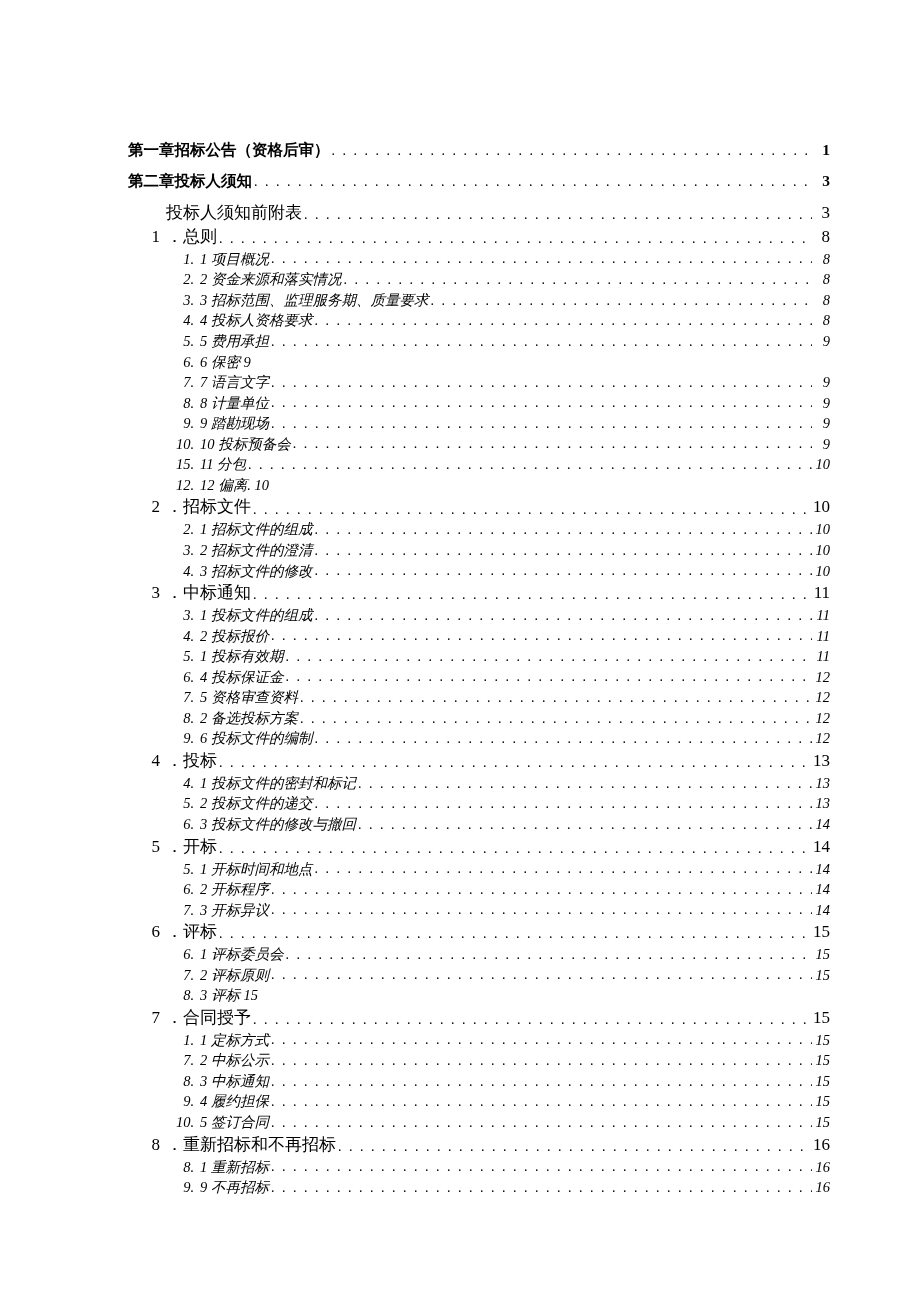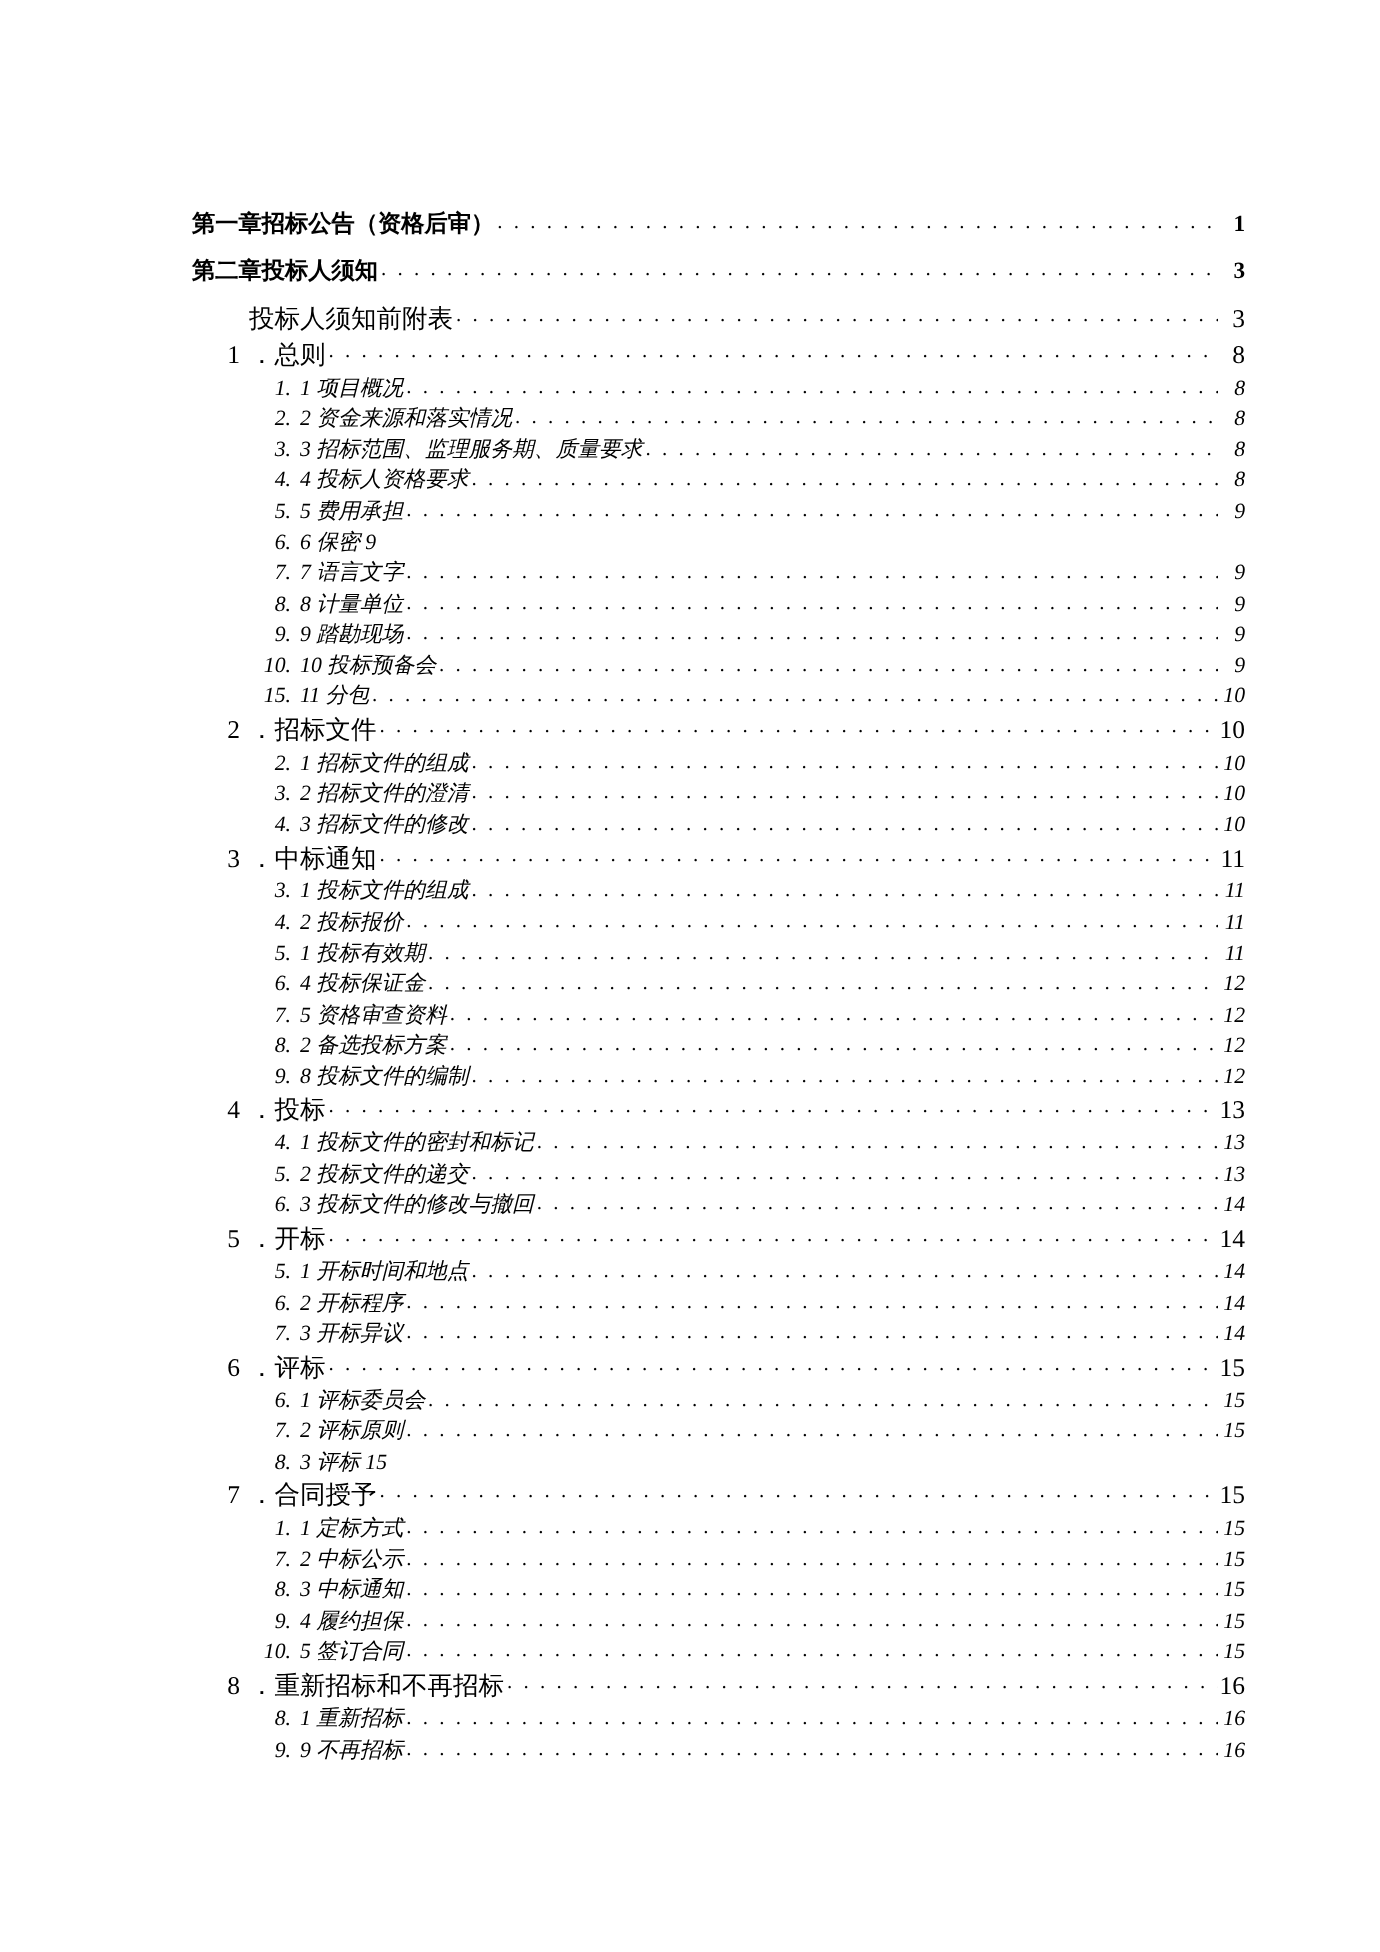--- a/index.html
+++ b/index.html
@@ -8,21 +8,21 @@
       height: 1301px;
       background: #fff;
       font-family: "SimSun", "宋体", serif;
       font-size: 15px;
       color: #000;
       padding: 140px 90px 80px 100px;
     }
     .toc { width: 100%; }
     .row {
       display: flex;
-      align-items: flex-start;
+      align-items: flex-end;
       white-space: nowrap;
       line-height: 1.35;
       margin-bottom: 1px;
     }
     .row.chapter { font-weight: bold; font-size: 15.5px; margin-bottom: 10px; }
     .row.section { font-size: 17px; }
     .row.sub { font-style: italic; font-size: 14.5px; }
     .indent-0 { padding-left: 0; }
     .indent-1 { padding-left: 38px; }
     .indent-2 { padding-left: 72px; }
@@ -132,20 +132,26 @@
       <span class="title">10 投标预备会</span>
       <span class="dots"></span>
       <span class="page">9</span>
     </div>
     <div class="row sub indent-2">
       <span class="num">15.</span>
       <span class="title">          11 分包</span>
       <span class="dots"></span>
       <span class="page">10</span>
     </div>
+    <div class="row sub indent-2 nodots">
+      <span class="num">12.</span>
+      <span class="title">12 偏离. 10</span>
+      <span class="dots"></span>
+      <span class="page"></span>
+    </div>
     <div class="row section indent-1">
       <span class="num">2</span>
       <span class="title">．招标文件</span>
       <span class="dots"></span>
       <span class="page">10</span>
     </div>
     <div class="row sub indent-2">
       <span class="num">2.</span>
       <span class="title">1 招标文件的组成</span>
       <span class="dots"></span>
@@ -200,21 +206,21 @@
       <span class="page">12</span>
     </div>
     <div class="row sub indent-2">
       <span class="num">8.</span>
       <span class="title">2 备选投标方案</span>
       <span class="dots"></span>
       <span class="page">12</span>
     </div>
     <div class="row sub indent-2">
       <span class="num">9.</span>
-      <span class="title">8 投标文件的编制</span>
+      <span class="title">6 投标文件的编制</span>
       <span class="dots"></span>
       <span class="page">12</span>
     </div>
     <div class="row section indent-1">
       <span class="num">4</span>
       <span class="title">．投标</span>
       <span class="dots"></span>
       <span class="page">13</span>
     </div>
     <div class="row sub indent-2">

